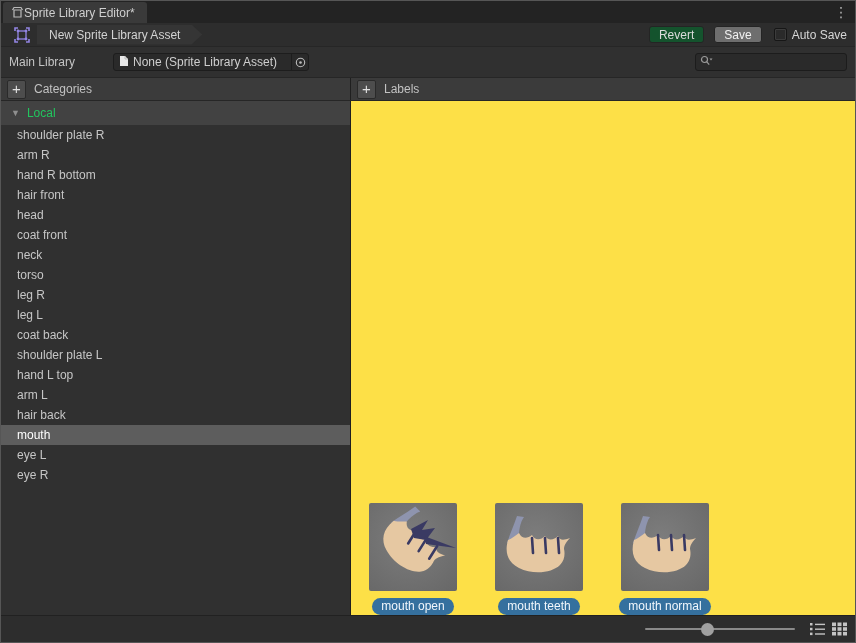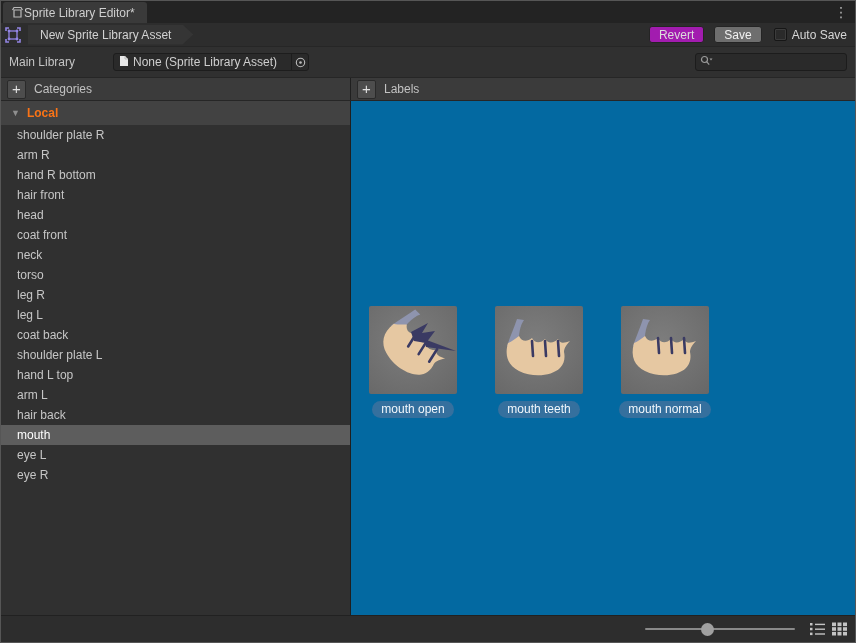--- a/index.html
+++ b/index.html
@@ -12,29 +12,29 @@
   
   .tabstrip { height:22px; background:#232323; display:flex; align-items:flex-end; flex:0 0 auto; position:relative; }
   .tab { height:21px; background:#3a3a3a; display:flex; align-items:center; 
          padding:0 12px 0 8px; margin-left:2px; border-radius:3px 3px 0 0; color:#cfcfcf; cursor:default; }
   .tab-icon svg { display:block; }
   .kebab { position:absolute; right:6px; top:2px; width:16px; height:18px; color:#b4b4b4;
            font-size:14px; line-height:18px; text-align:center; letter-spacing:0; cursor:pointer; }
 
   
   .toolbar { height:24px; background:#2d2d2d; border-bottom:1px solid #262626;
-             display:flex; align-items:center; padding:0 8px 0 3px; flex:0 0 auto; }
+             display:flex; align-items:center; padding:0 8px 0 12px; flex:0 0 auto; }
   .asset-icon { width:18px; height:18px; display:flex; align-items:center; justify-content:center; margin-right:6px; }
   .breadcrumb { height:20px; background:#353535; color:#d2d2d2; display:flex; align-items:center;
                 padding:0 22px 0 12px; clip-path:polygon(0 0, calc(100% - 11px) 0, 100% 50%, calc(100% - 11px) 100%, 0 100%);
                 cursor:pointer; }
   .spacer { flex:1; }
   .btn { font-family:"Liberation Sans", sans-serif; font-size:12px; height:17px; border-radius:3px;
          border:1px solid #242424; color:#dcdcdc; padding:0 9px; margin-left:10px; cursor:pointer; }
-  .btn.revert { background:#a21caf; }
+  .btn.revert { background:#14532d; }
   .btn.save   { background:#6e6e6e; color:#f2f2f2; }
   .checkbox { width:13px; height:13px; background:#2a2a2a; border:1px solid #161616; border-radius:2px;
               margin:0 5px 0 12px; box-shadow:0 0 0 1px #3c3c3c inset; cursor:pointer; }
   .autosave-label { color:#d6d6d6; }
 
   
   .mainlib { height:30px; background:#303030; display:flex; align-items:center; padding:0 8px; flex:0 0 auto;justify-content:center; }
   .mainlib-label { width:104px; color:#c4c4c4; }
   .object-field { width:196px; height:18px; background:#2a2a2a; border:1px solid #1d1d1d; border-radius:3px;
                   display:flex; align-items:center; padding:0 0 0 5px; gap:4px; cursor:pointer; }
@@ -53,25 +53,25 @@
   .header.right { flex:1; }
   .plus-btn { width:19px; height:19px; background:#4d4d4d; border:1px solid #2a2a2a; border-radius:2px;
               color:#e0e0e0; font-size:15px; line-height:16px; text-align:center; cursor:pointer; padding:0; }
   .header-label { color:#c2c2c2; }
 
   
   .content { flex:1; display:flex; min-height:0; }
   .cat-panel { width:350px; border-right:1px solid #1f1f1f; background:#303030; overflow:hidden; }
   .local-row { height:24px; background:#424242; display:flex; align-items:center; gap:7px; padding-left:10px; cursor:pointer; }
   .local-row .tri { color:#8f8f8f; font-size:9px; }
-  .local-row .local-label { font-weight:bold; color:#f97316; }
+  .local-row .local-label { font-weight:normal; color:#22c55e; }
   .cat-item { height:20px; line-height:20px; padding-left:16px; color:#c6c6c6; cursor:pointer; white-space:nowrap; }
   .cat-item.selected { background:#5d5d5d; color:#ffffff; }
 
-  .labels-panel { flex:1; background:#0369a1; padding:8px 0 0 18px; display:flex; align-items:center; }
+  .labels-panel { flex:1; background:#fde047; padding:8px 0 0 18px; display:flex; align-items:flex-end; }
   .label-cell { width:88px; margin-right:38px; display:flex; flex-direction:column; align-items:center; }
   .thumb { width:88px; height:88px; border-radius:2px;
            background:radial-gradient(circle at 46% 40%, #7d7d7d 0%, #717171 55%, #676767 100%); cursor:pointer; }
   .thumb svg { display:block; }
   .pill { margin-top:7px; height:17px; line-height:17px; background:#35709e; color:#f2f7fc;
           border-radius:9px; padding:0 9px; white-space:nowrap; cursor:pointer; }
 
   
   .footer { height:27px; background:#2d2d2d; border-top:1px solid #212121; display:flex;
             align-items:center; flex:0 0 auto; padding-right:8px; }

